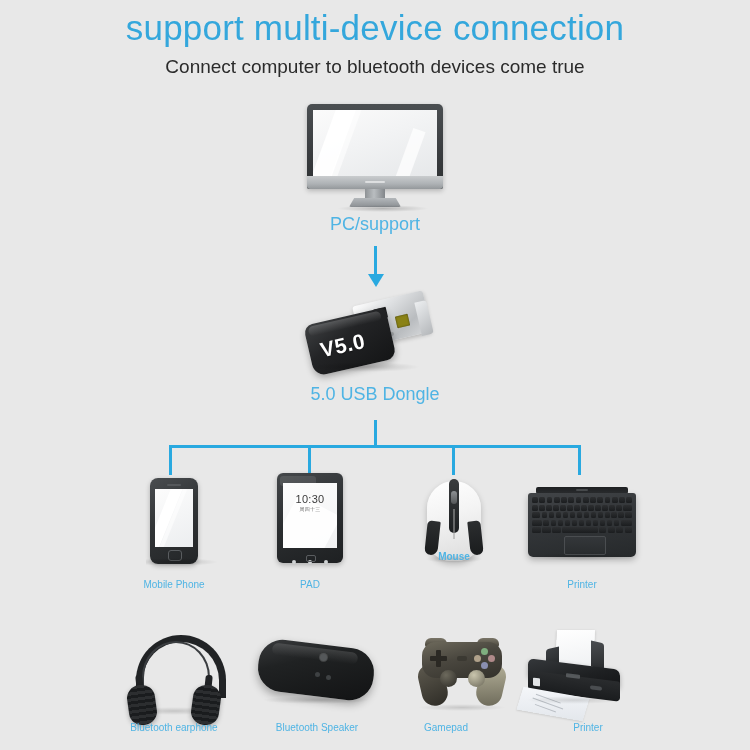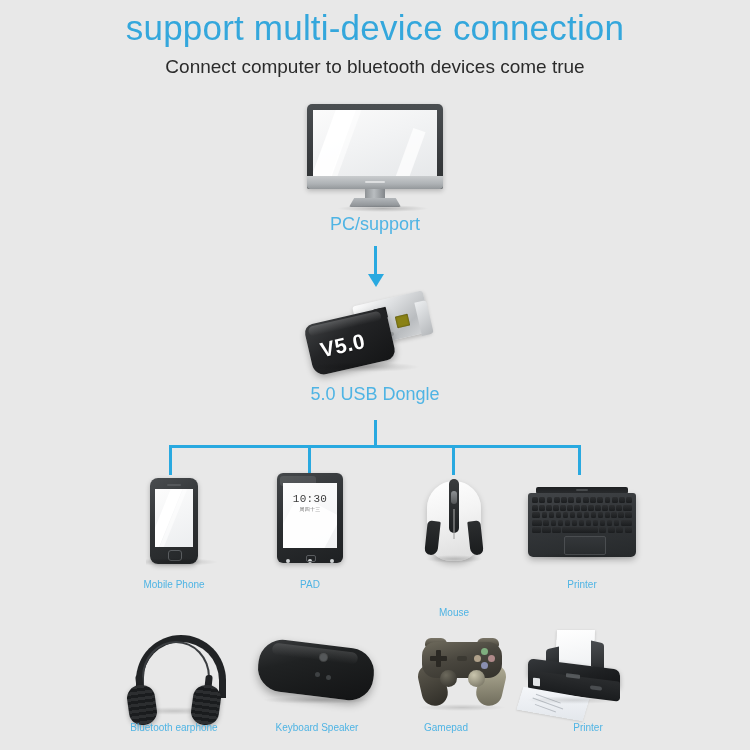--- a/index.html
+++ b/index.html
@@ -173,21 +173,21 @@
   .ph-home{
     position:absolute;left:18px;top:72px;width:12px;height:9px;
     border:1.5px solid #5a5d60;border-radius:3px;
   }
   .ph-shadow{
     position:absolute;left:-4px;top:80px;width:72px;height:8px;
     background:radial-gradient(ellipse at 40% 50%,rgba(0,0,0,.2),rgba(0,0,0,0) 70%);
   }
 
   
-  .pad{position:absolute;left:277px;top:473px;width:66px;height:90px;font-family:Liberation Mono, monospace;}
+  .pad{position:absolute;left:277px;top:473px;width:66px;height:90px;}
   .pad-body{
     position:absolute;left:0;top:0;width:66px;height:90px;
     background:linear-gradient(160deg,#44474a 0%,#2b2e30 50%,#1e2022 100%);
     border-radius:6px;box-shadow:0 2px 5px rgba(0,0,0,.25);
   }
   .pad-top-hl{
     position:absolute;left:3px;top:3px;width:36px;height:10px;
     background:rgba(255,255,255,.10);border-radius:3px;
   }
   .pad-screen{
@@ -547,21 +547,21 @@
 
   <div class="mouse">
     <div class="ms-body"></div>
     <div class="ms-grip-l"></div>
     <div class="ms-grip-r"></div>
     <div class="ms-strip"></div>
     <div class="ms-wheel"></div>
     <div class="ms-seam"></div>
     <div class="ms-shadow"></div>
   </div>
-  <div class="cap small" style="left:394px;top:607px;width:120px;">Mouse</div>
+  <div class="cap small" style="left:394px;top:551px;width:120px;font-weight:bold;">Mouse</div>
 
   <div class="kbd">
     <div class="kb-hinge"></div>
     <div class="kb-base"></div>
     <div class="kb-keys">
       <div class="kb-row" style="grid-template-columns:repeat(14,1fr);">
         <i></i>
           <i></i>
           <i></i>
           <i></i>
@@ -650,21 +650,21 @@
   </div>
   <div class="cap small" style="left:104px;top:722px;width:140px;">Bluetooth earphone</div>
 
   <div class="spk">
     <div class="spk-body"></div>
     <div class="spk-btn1"></div>
     <div class="spk-btn2"></div>
     <div class="spk-btn3"></div>
     <div class="spk-shadow"></div>
   </div>
-  <div class="cap small" style="left:244px;top:722px;width:146px;">Keyboard Speaker</div>
+  <div class="cap small" style="left:244px;top:722px;width:146px;">Bluetooth Speaker</div>
 
   <div class="gp">
     <div class="gp-shoulder-l"></div>
     <div class="gp-shoulder-r"></div>
     <div class="gp-grip-l"></div>
     <div class="gp-grip-r"></div>
     <div class="gp-main"></div>
     <div class="gp-dpad"></div>
     <div class="gp-face">
       <i class="t"></i>

